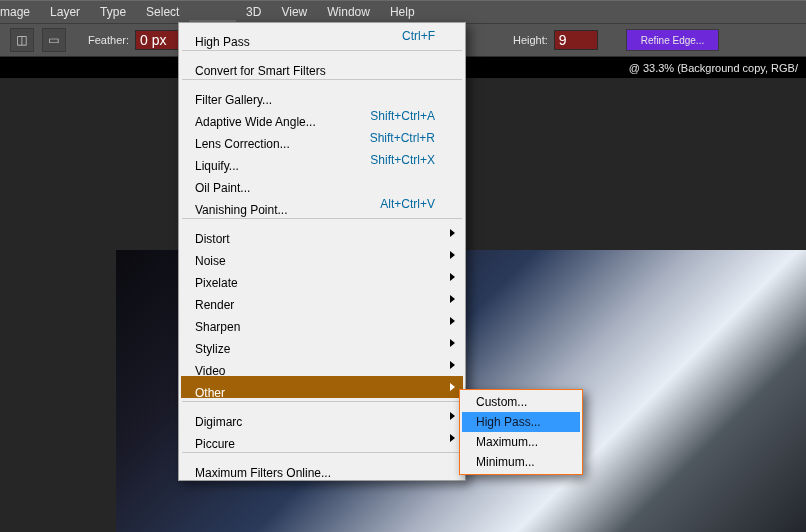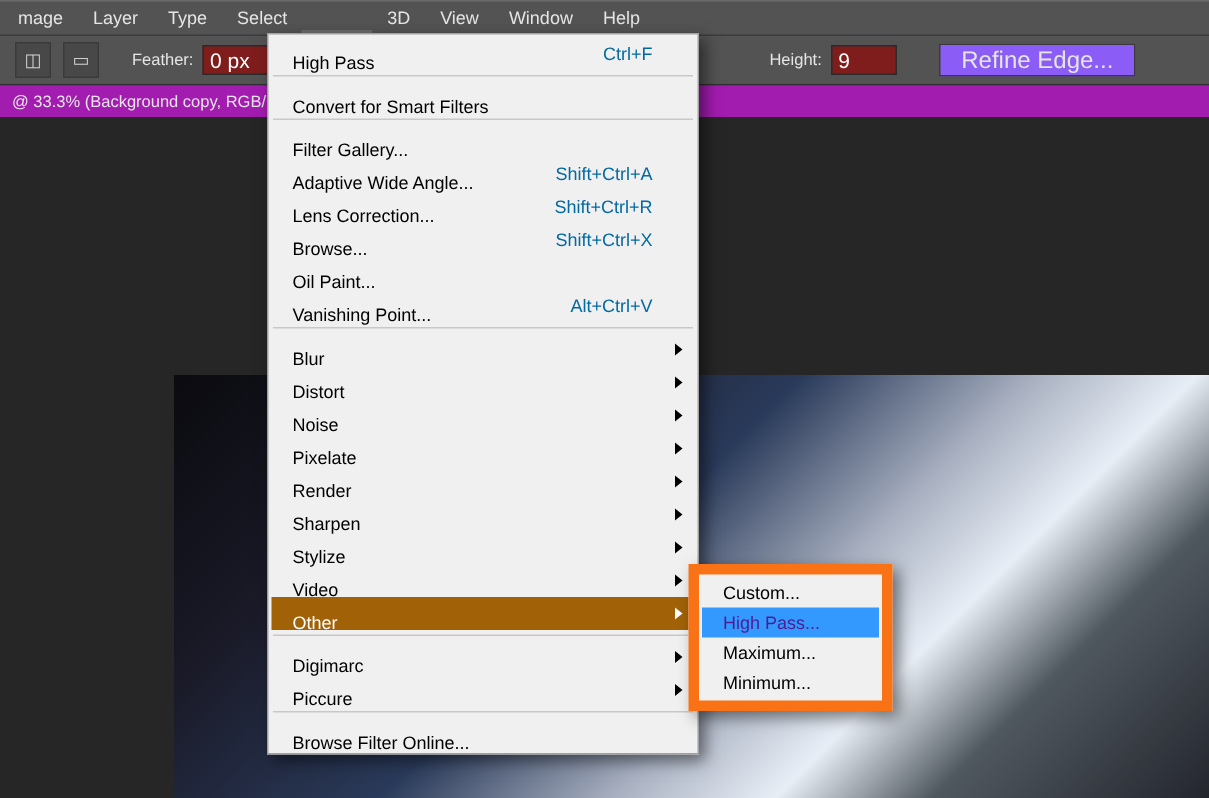--- a/index.html
+++ b/index.html
@@ -60,34 +60,35 @@
     background: #7f1d1d;
     border: 1px solid #2b2b2b;
     color: #ffffff;
     width: 48px;
     height: 16px;
     font-size: 14px;
     padding: 1px 4px;
   }
   .opt-btn {
     margin-left: 28px;
-    background: #8b5cf6;
+    background: #6d28d9;
     border: 1px solid #3a3a3a;
     color: #e5e5e5;
-    font-size: 16px;
+    font-size: 10px;
     padding: 2px 14px;
     height: 22px;
   }
 
   .tabstrip {
     height: 22px;
-    background: #a21caf;
+    background: #000000;
     border-bottom: 1px solid #2e2e2e;
     display: flex;
     align-items: center;
+    justify-content: flex-end;
   }
   .tab {
     padding: 0 8px;
     color: #e5e5e5;
     font-size: 11px;
   }
 
   .canvas-area {
     position: absolute;
     top: 78px;
@@ -142,45 +143,45 @@
   .dd-row.highlight .chev { border-left-color: #fff; }
   .dd-sep {
     height: 1px;
     margin: 3px 1px;
     background: #c8c8c8;
   }
 
   
   .submenu {
     position: absolute;
-    top: 376px;
+    top: 389px;
     left: 459px;
     width: 118px;
     background: #f0f0f0;
-    border: 7px solid #f97316;
+    border: 1px solid #f97316;
     box-shadow: 4px 4px 10px rgba(0,0,0,0.5);
     color: #000;
     padding: 2px;
   }
   .sm-row {
     display: flex;
     align-items: center;
     height: 20px;
     padding: 0 10px 0 14px;
   }
   .sm-row.highlight {
     background: #3399ff;
-    color: #4c1d95;
+    color: #0f172a;
   }
 </style>
 </head>
 <body>
 
 <div class="menubar" id="menubar">
-    <div class="item" style="padding-left: 12px;">mage</div>
+    <div class="item" style="padding-left: 0px;">mage</div>
     <div class="item">Layer</div>
     <div class="item">Type</div>
     <div class="item">Select</div>
     <div class="item active">Filter</div>
     <div class="item">3D</div>
     <div class="item">View</div>
     <div class="item">Window</div>
     <div class="item">Help</div>
   </div>
 
@@ -222,36 +223,32 @@
     </div>
     <div class="dd-row">
       <span class="label">Adaptive Wide Angle...</span>
       <span class="shortcut">Shift+Ctrl+A</span>
     </div>
     <div class="dd-row">
       <span class="label">Lens Correction...</span>
       <span class="shortcut">Shift+Ctrl+R</span>
     </div>
     <div class="dd-row">
-      <span class="label">Browse...</span>
+      <span class="label">Liquify...</span>
       <span class="shortcut">Shift+Ctrl+X</span>
     </div>
     <div class="dd-row">
       <span class="label">Oil Paint...</span>
     </div>
     <div class="dd-row">
       <span class="label">Vanishing Point...</span>
       <span class="shortcut">Alt+Ctrl+V</span>
     </div>
     <div class="dd-sep"></div>
     <div class="dd-row">
-      <span class="label">Blur</span>
-      <span class="chev"></span>
-    </div>
-    <div class="dd-row">
       <span class="label">Distort</span>
       <span class="chev"></span>
     </div>
     <div class="dd-row">
       <span class="label">Noise</span>
       <span class="chev"></span>
     </div>
     <div class="dd-row">
       <span class="label">Pixelate</span>
       <span class="chev"></span>
@@ -280,21 +277,21 @@
     <div class="dd-row">
       <span class="label">Digimarc</span>
       <span class="chev"></span>
     </div>
     <div class="dd-row">
       <span class="label">Piccure</span>
       <span class="chev"></span>
     </div>
     <div class="dd-sep"></div>
     <div class="dd-row">
-      <span class="label">Browse Filter Online...</span>
+      <span class="label">Maximum Filters Online...</span>
     </div>
   </div>
 
 <div class="submenu" id="submenu">
     <div class="sm-row">
       <span>Custom...</span>
     </div>
     <div class="sm-row highlight">
       <span>High Pass...</span>
     </div>

